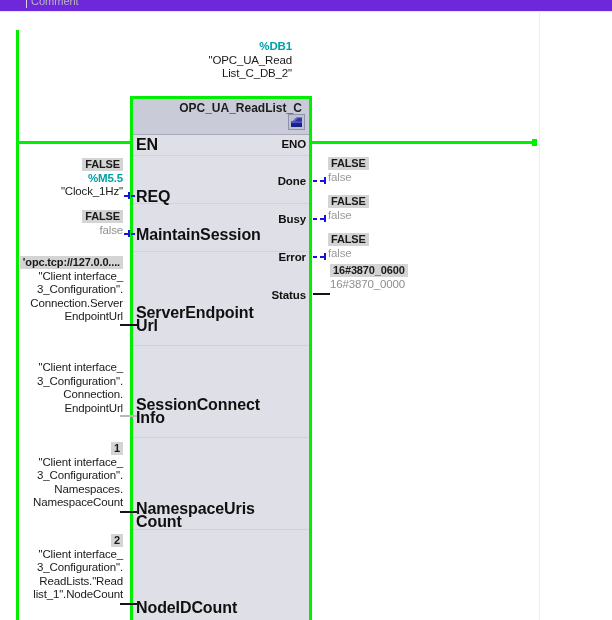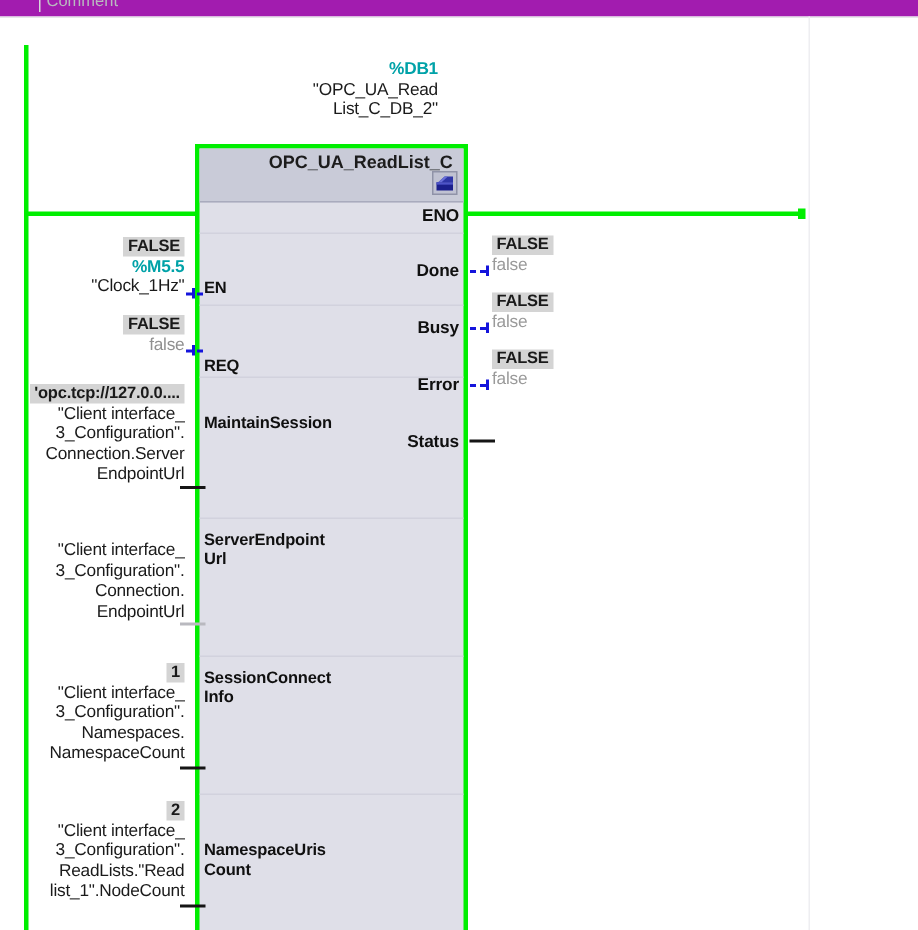--- a/index.html
+++ b/index.html
@@ -17,21 +17,21 @@
     height: 620px;
     overflow: hidden;
     background: #ffffff;
   }
 
   
   .comment-strip {
     position: absolute;
     left: 0; top: 0;
     width: 612px; height: 11px;
-    background: #a21caf;
+    background: #6d28d9;
     overflow: hidden;
   }
   .comment-divider {
     position: absolute;
     left: 26px; top: -6px;
     width: 1px; height: 14px;
     background: #d7d7da;
   }
   .comment-text {
     position: absolute;
@@ -125,26 +125,25 @@
   .row-sep {
     position: absolute;
     left: 0;
     width: 176px;
     height: 1px;
     background: #d2d2dd;
   }
   .pin-left {
     position: absolute;
     left: 3px;
-    font-size: 11px;
+    font-size: 16px;
     color: #101010;
     line-height: 13px;
     font-weight: bold;
     letter-spacing: -0.1px;
-    margin-top: 48px;
   }
   .pin-right {
     position: absolute;
     right: 3px;
     font-size: 11.5px;
     color: #101010;
     line-height: 13px;
     font-weight: bold;
     text-align: right;
     letter-spacing: -0.1px;
@@ -268,21 +267,21 @@
     <div class="row-sep" style="top:338px;"></div>
     <div class="row-sep" style="top:430px;"></div>
 
     <div class="pin-left" style="top:39px;">EN</div>
     <div class="pin-left" style="top:91px;">REQ</div>
     <div class="pin-left" style="top:129px;">MaintainSession</div>
     <div class="pin-left" style="top:299px; width:110px; white-space:pre-line;">SessionConnect
 Info</div>
     <div class="pin-left" style="top:207px; width:110px; white-space:pre-line;">ServerEndpoint
 Url</div>
-    <div class="pin-left" style="top:414px; width:110px; white-space:pre-line;">NamespaceUris
+    <div class="pin-left" style="top:403px; width:110px; white-space:pre-line;">NamespaceUris
 Count</div>
     <div class="pin-left" style="top:502px; width:110px; white-space:pre-line;">NodeIDCount</div>
 
     <div class="pin-right" style="top:39px;">ENO</div>
     <div class="pin-right" style="top:76px;margin-left:20px;">Done</div>
     <div class="pin-right" style="top:114px;">Busy</div>
     <div class="pin-right" style="top:152px;">Error</div>
     <div class="pin-right" style="top:190px;">Status</div>
   </div>
 
@@ -351,14 +350,18 @@
   </div>
 
   <div class="stub-dash" style="left:313px; top:256px; width:13px;"></div>
   <div class="stub-cap" style="left:324px; top:253px;"></div>
   <div class="out-operand" style="left:328px; top:233px;">
     <div><span class="val-chip">FALSE</span></div>
     <div class="out-val">false</div>
   </div>
 
   <div class="stub-solid" style="left:313px; top:293px; width:17px;"></div>
+  <div class="out-operand" style="left:330px; top:264px;">
+    <div><span class="val-chip mono">16#3870_0600</span></div>
+    <div class="out-val dark">16#3870_0000</div>
+  </div>
 
 </div>
 
 </body></html>

